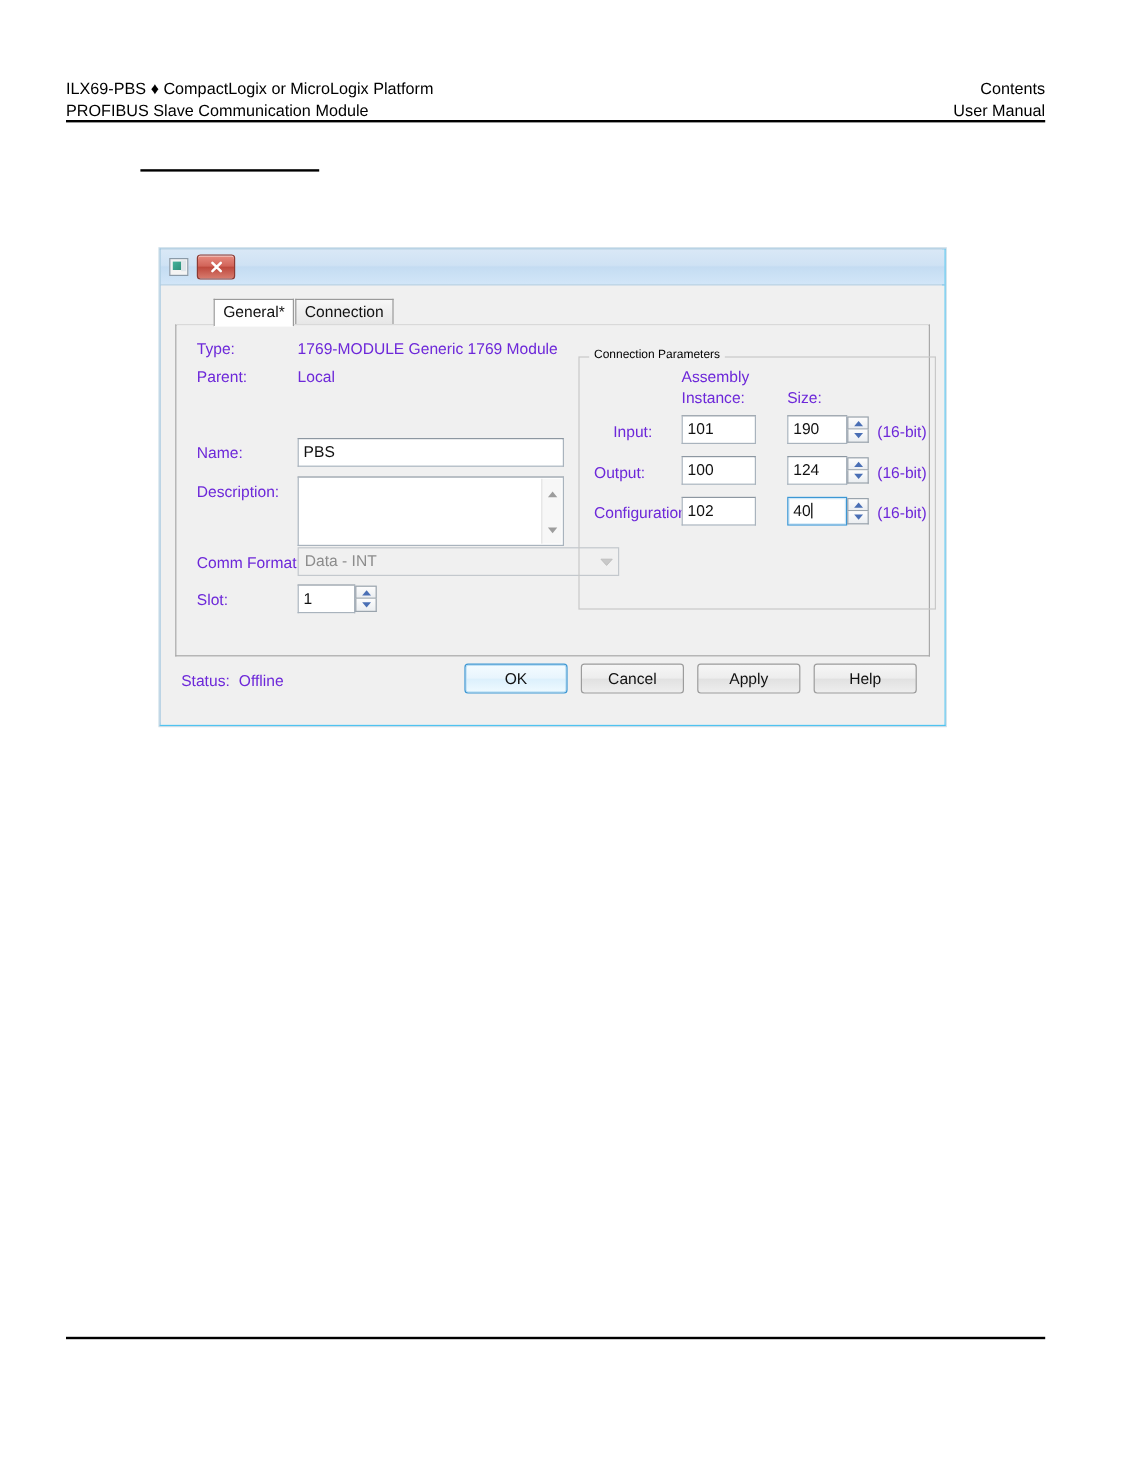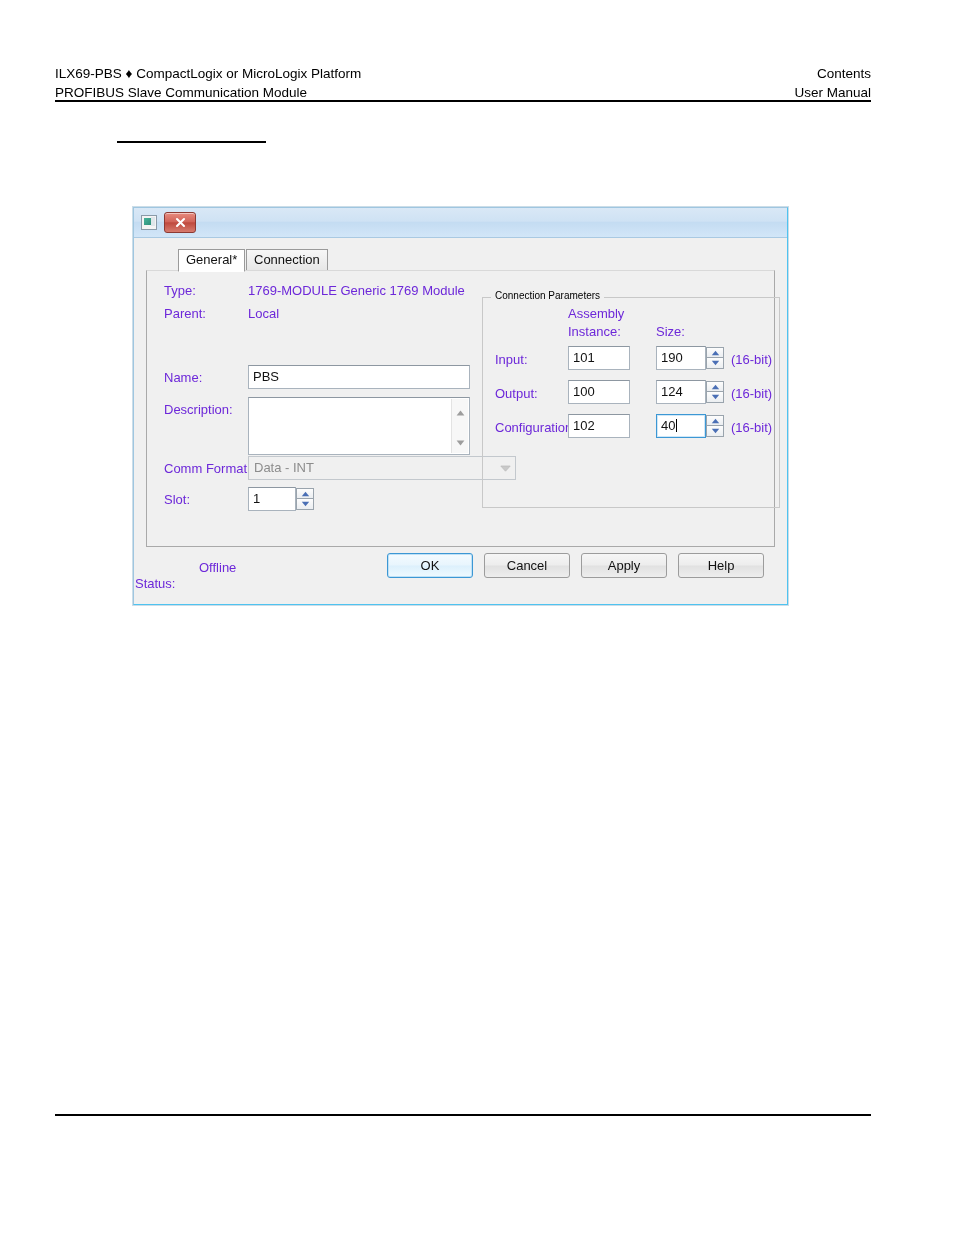--- a/index.html
+++ b/index.html
@@ -423,21 +423,21 @@
         </div>
       </div>
 
       <div class="group" style="left:335px; top:26px; width:298px; height:211px;">
         <span class="group-title">Connection Parameters</span>
 
         <span class="lbl" style="left:85px; top:8px;">Assembly</span>
         <span class="lbl" style="left:85px; top:26px;">Instance:</span>
         <span class="lbl" style="left:173px; top:26px;">Size:</span>
 
-        <span class="lbl" style="left:12px; top:54px;">Input:</span>
+        <span class="lbl" style="left:28px; top:54px;">Input:</span>
         <div class="tbox" style="left:85px; top:48px; width:62px; height:24px;">101</div>
         <div class="tbox" style="left:173px; top:48px; width:50px; height:24px;">190</div>
         <div class="spin" style="left:223px; top:49px;">
           <div>
             <svg width="9" height="6" viewBox="0 0 9 6">
                 <path d="M4.5 0.8 L8.2 5.2 L0.8 5.2 Z" fill="#4a6fb5"></path>
               </svg>
           </div>
           <div>
             <svg width="9" height="6" viewBox="0 0 9 6">
@@ -476,21 +476,21 @@
           <div>
             <svg width="9" height="6" viewBox="0 0 9 6">
                 <path d="M4.5 5.2 L0.8 0.8 L8.2 0.8 Z" fill="#4a6fb5"></path>
               </svg>
           </div>
         </div>
         <span class="lbl" style="left:248px; top:122px;">(16-bit)</span>
       </div>
     </div>
 
-    <span class="lbl" style="left:1px; top:322px;margin-top:16px;">Status:</span>
+    <span class="lbl" style="left:17px; top:322px;">Status:</span>
     <span class="lbl" style="left:65px; top:322px;">Offline</span>
 
     <div class="btn default" style="left:253px; top:315px;">OK</div>
     <div class="btn" style="left:350px; top:315px;">Cancel</div>
     <div class="btn" style="left:447px; top:315px;">Apply</div>
     <div class="btn" style="left:544px; top:315px;">Help</div>
   </div>
 </div>
 
 </body></html>

